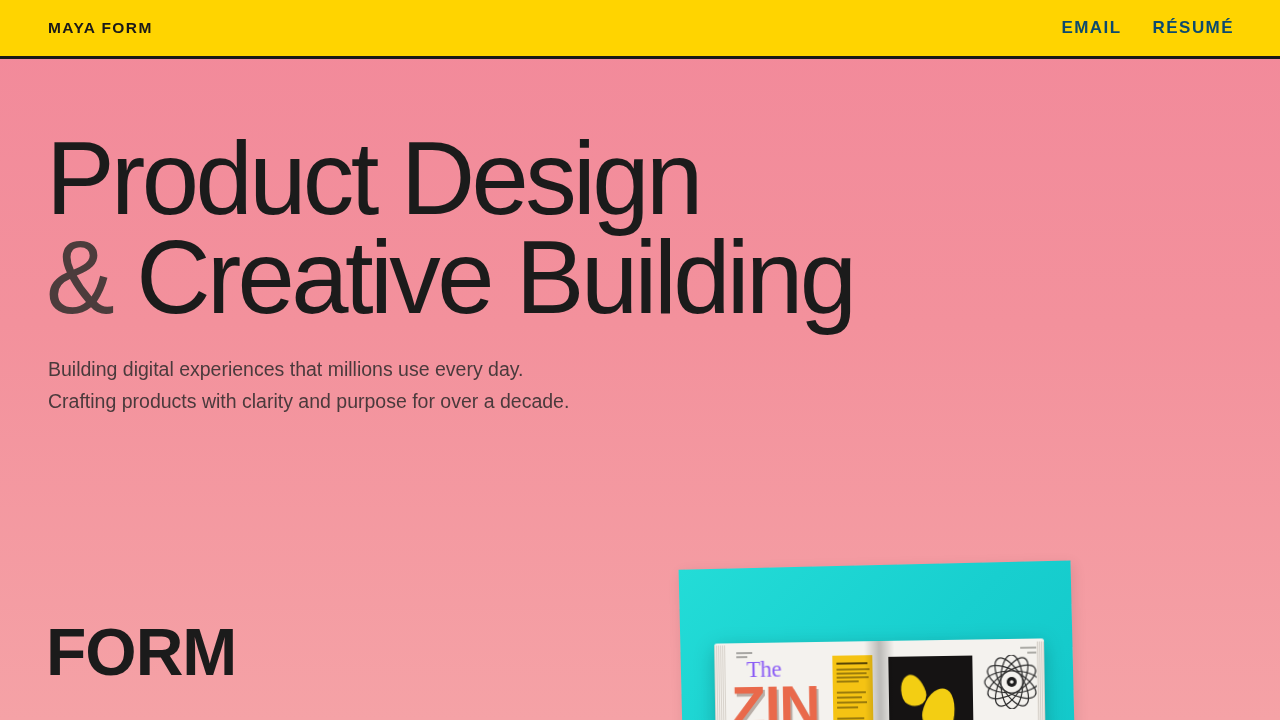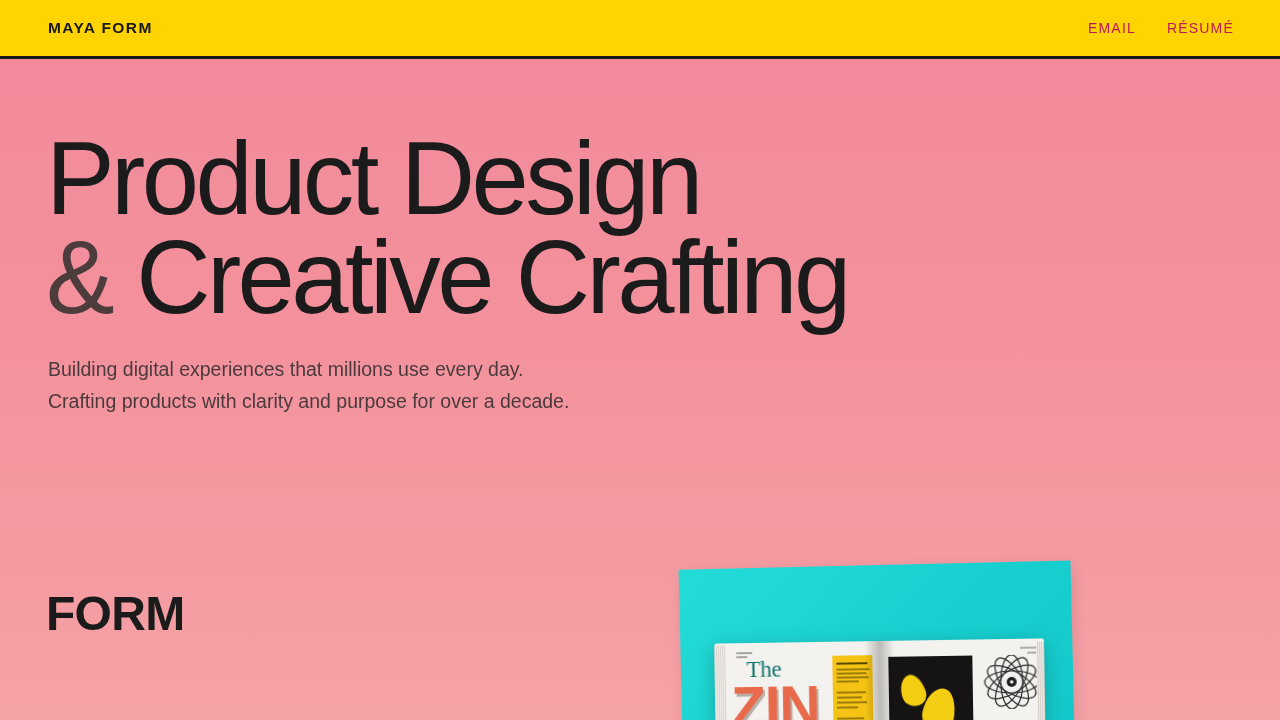--- a/index.html
+++ b/index.html
@@ -35,23 +35,23 @@
     letter-spacing:0.09em;
     color:#191919;
     white-space:nowrap;
   }
   #nav {
     position:absolute; right:46px; top:50%;
     transform:translateY(-50%);
     display:flex; align-items:center; gap:31px;
   }
   .navlink {
-    font-size:14px; font-weight:normal;
+    font-size:17px; font-weight:bold;
     letter-spacing:0.085em;
-    color:#be185d;
+    color:#0c4a6e;
     text-decoration:none;
     white-space:nowrap;
     cursor:pointer;
   }
 
   
   #hero { position:absolute; left:0; top:59px; width:1280px; }
   #headline {
     position:absolute; left:46px; top:71px;
     font-size:103px;
@@ -68,22 +68,22 @@
     position:absolute; left:48px; top:294px;
     font-size:19.5px;
     line-height:1.65;
     color:#4A3A3C;
     white-space:nowrap;
   }
   #subtitle span { display:block; }
 
   
   #sectionword {
-    position:absolute; left:46px; top:586px;
-    font-size:48px; font-weight:bold;
+    position:absolute; left:46px; top:614px;
+    font-size:66px; font-weight:bold;
     letter-spacing:-0.015em;
     color:#1B1B1B;
     white-space:nowrap;
     z-index:6;
   }
 
   
   #photo {
     position:absolute; left:655px; top:545px;
     width:470px; height:200px;
@@ -132,21 +132,21 @@
 
   
   .micro {
     position:absolute;
     background:#8D8C8A;
     height:2px; opacity:0.75;
   }
   #zine-the {
     position:absolute; left:32px; top:14px;
     font-family:"Liberation Serif", serif;
-    font-size:23px; color:#0f766e;
+    font-size:23px; color:#8b5cf6;
     letter-spacing:-0.01em;
   }
   #zine-big {
     position:absolute; left:16px; top:36px;
     font-size:57px; font-weight:bold;
     letter-spacing:-0.02em;
     color:#E9694B;
     text-shadow:2px 3px 0 rgba(60,30,20,0.32);
     line-height:1;
   }
@@ -192,21 +192,21 @@
     <a id="brand">MAYA FORM</a>
     <nav id="nav">
       <a class="navlink">EMAIL</a>
       <a class="navlink">RÉSUMÉ</a>
     </nav>
   </header>
 
   <section id="hero">
     <h1 id="headline">
       <span class="l1">Product Design</span>
-      <span class="l2"><span id="amp">&amp;</span> <span>Creative Crafting</span></span>
+      <span class="l2"><span id="amp">&amp;</span> <span>Creative Building</span></span>
     </h1>
 
     <p id="subtitle">
       <span>Building digital experiences that millions use every day.</span>
       <span>Crafting products with clarity and purpose for over a decade.</span>
     </p>
   </section>
 
   <h2 id="sectionword">FORM</h2>
 

